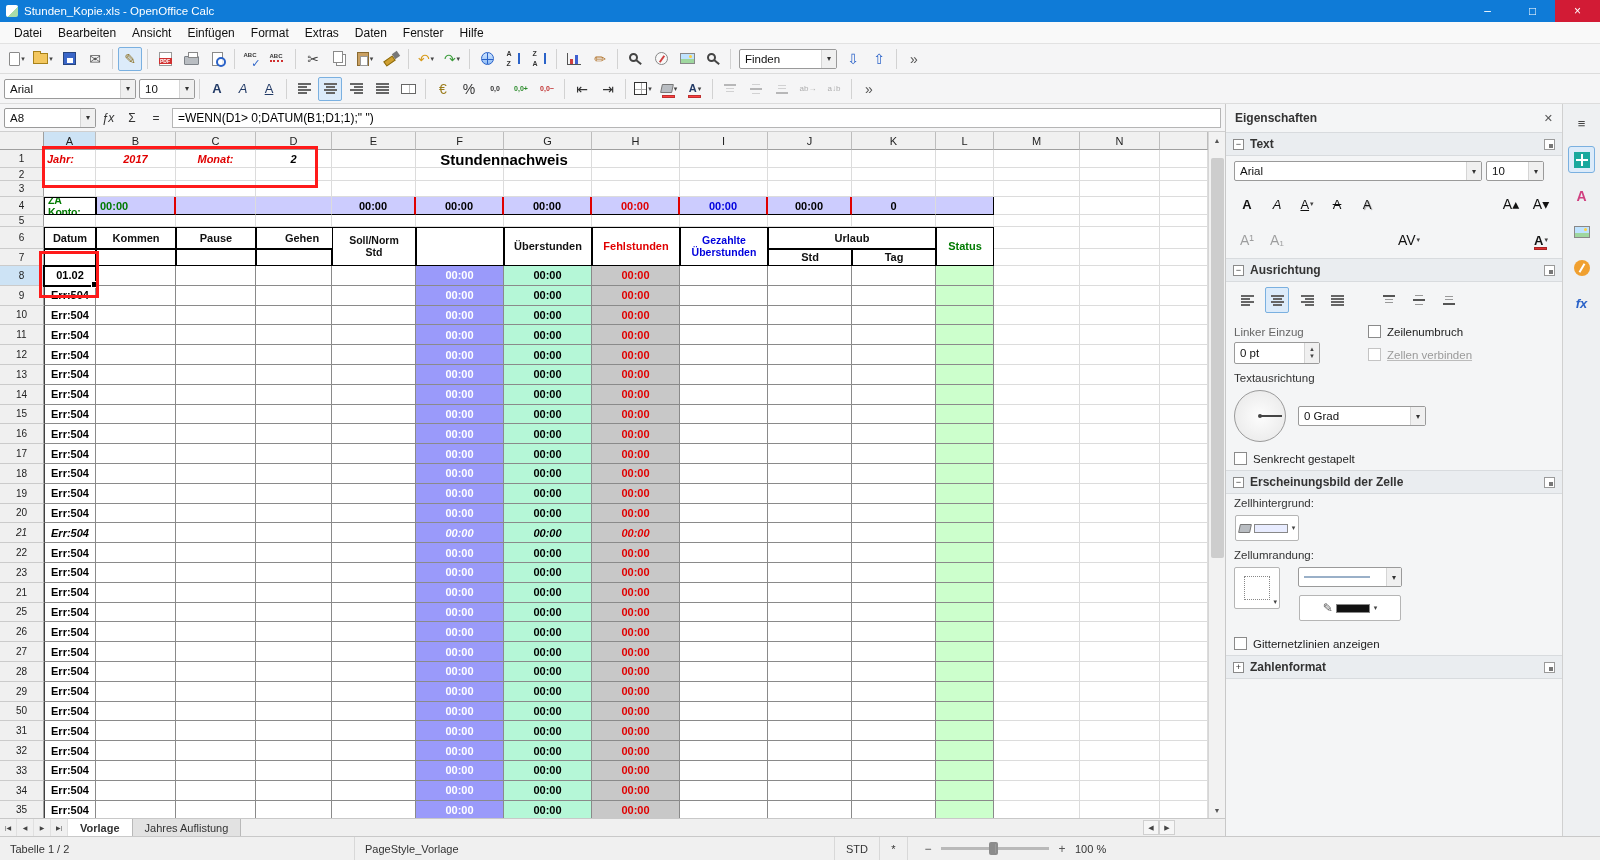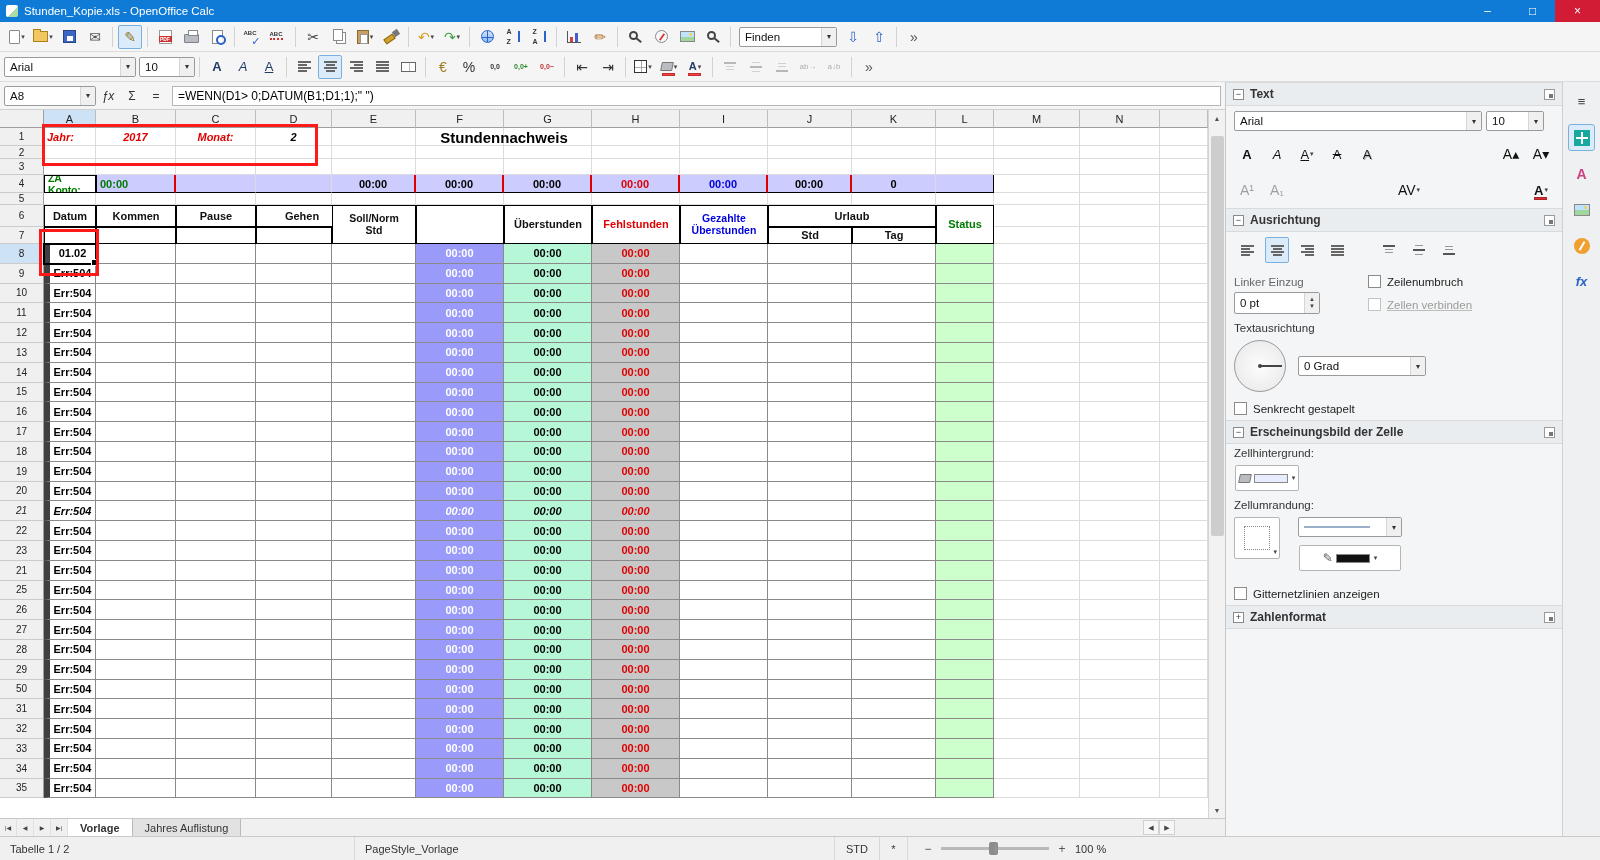--- a/index.html
+++ b/index.html
@@ -124,21 +124,21 @@
   .lav{background:#ccccfe}
   .r4{border-bottom:1px solid #000}
   .lleft{border-left:1px solid #000}
   .lright{border-right:1px solid #000}
   .rtick{border-right:2px solid #e00000}
   .fp{background:#9a9afa}
   .gg{background:#b5f7d7}
   .hg{background:#c8c8c8}
   .ls{background:#ccffcc}
   .tb{border-right:1px solid #8a8a8a;border-bottom:1px solid #8a8a8a}
-  .lb{border-left:6px solid #404040}
+  .lb{border-left:1px solid #404040}
   .bord{border:1px solid #000}
 
   .ov{position:absolute;display:flex;align-items:center;justify-content:center}
   .ov-title{font-weight:bold;font-size:15px;color:#000}
   .ov-sum{border:1px solid #000;background:#fff;color:#0000dd;font-weight:bold;font-size:12px;text-decoration:underline}
   .hb{border:1px solid #000;background:#fff;font-weight:bold;font-size:11px;flex-direction:column;line-height:1.12}
   .hb>div{font-size:10.5px}
   .selbox{border:2px solid #000;background:transparent}
   .selbox::after{content:'';position:absolute;right:-3px;bottom:-3px;width:5px;height:5px;background:#000;border:1px solid #fff}
   .redbox{border:3px solid #ff1a1a;background:transparent;z-index:6}
@@ -212,20 +212,31 @@
 
   <div class="titlebar">
     <span class="t-appicon"></span>
     <span>Stunden_Kopie.xls - OpenOffice Calc</span>
     <span class="tb-spacer"></span>
     <span class="winbtn">–</span>
     <span class="winbtn">□</span>
     <span class="winbtn close">×</span>
   </div>
 
+  <div class="menubar" id="menubar">
+      <span class="menu-item">Datei</span>
+      <span class="menu-item">Bearbeiten</span>
+      <span class="menu-item">Ansicht</span>
+      <span class="menu-item">Einfügen</span>
+      <span class="menu-item">Format</span>
+      <span class="menu-item">Extras</span>
+      <span class="menu-item">Daten</span>
+      <span class="menu-item">Fenster</span>
+      <span class="menu-item">Hilfe</span>
+    </div>
 
   <div class="toolbar">
     <span id="tb1-icons" style="display:flex;align-items:center">
         <span class="tbtn">
           <span class="glyph i-page"></span>
           <span class="dd">▾</span>
         </span>
         <span class="tbtn">
           <span class="glyph i-folder"></span>
           <span class="dd">▾</span>
@@ -1140,20 +1151,24 @@
           <span class="sheet-tab">Jahres Auflistung</span>
           <span class="spacer"></span>
           <span class="hsb">◀</span>
           <span class="hsb" style="margin-right: 50px;">▶</span>
         </div>
     </div>
 
     <div class="right-col">
 
       <div class="sidebar">
+        <div class="sb-header">
+          <span>Eigenschaften</span>
+          <span class="sb-close">✕</span>
+        </div>
 
         <div class="sb-sec">
           <span class="disc">−</span>
           <span>Text</span>
           <span class="launcher"></span>
         </div>
         <div class="sb-row">
           <span class="combo w-font">
             <span>Arial</span>
               <span class="dd2">▾</span>

